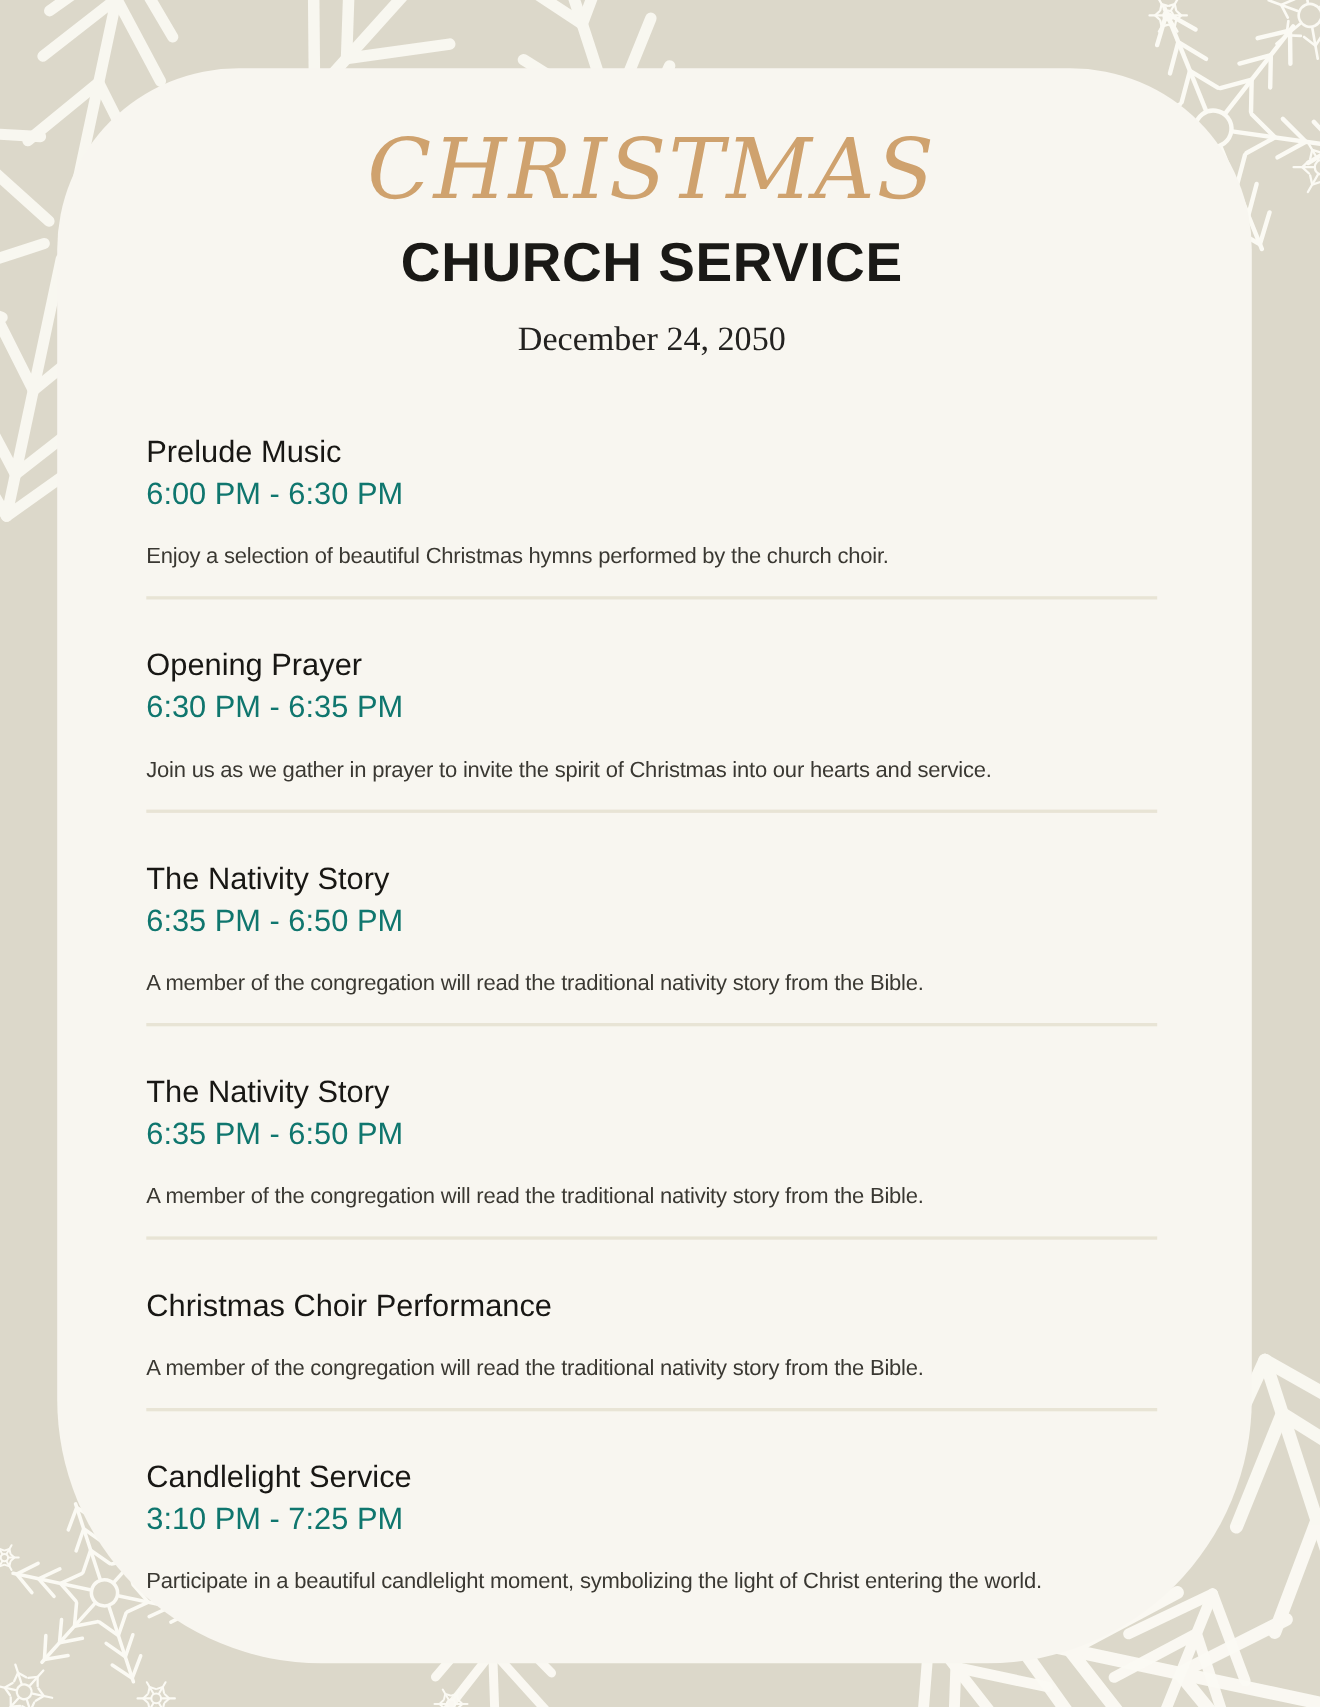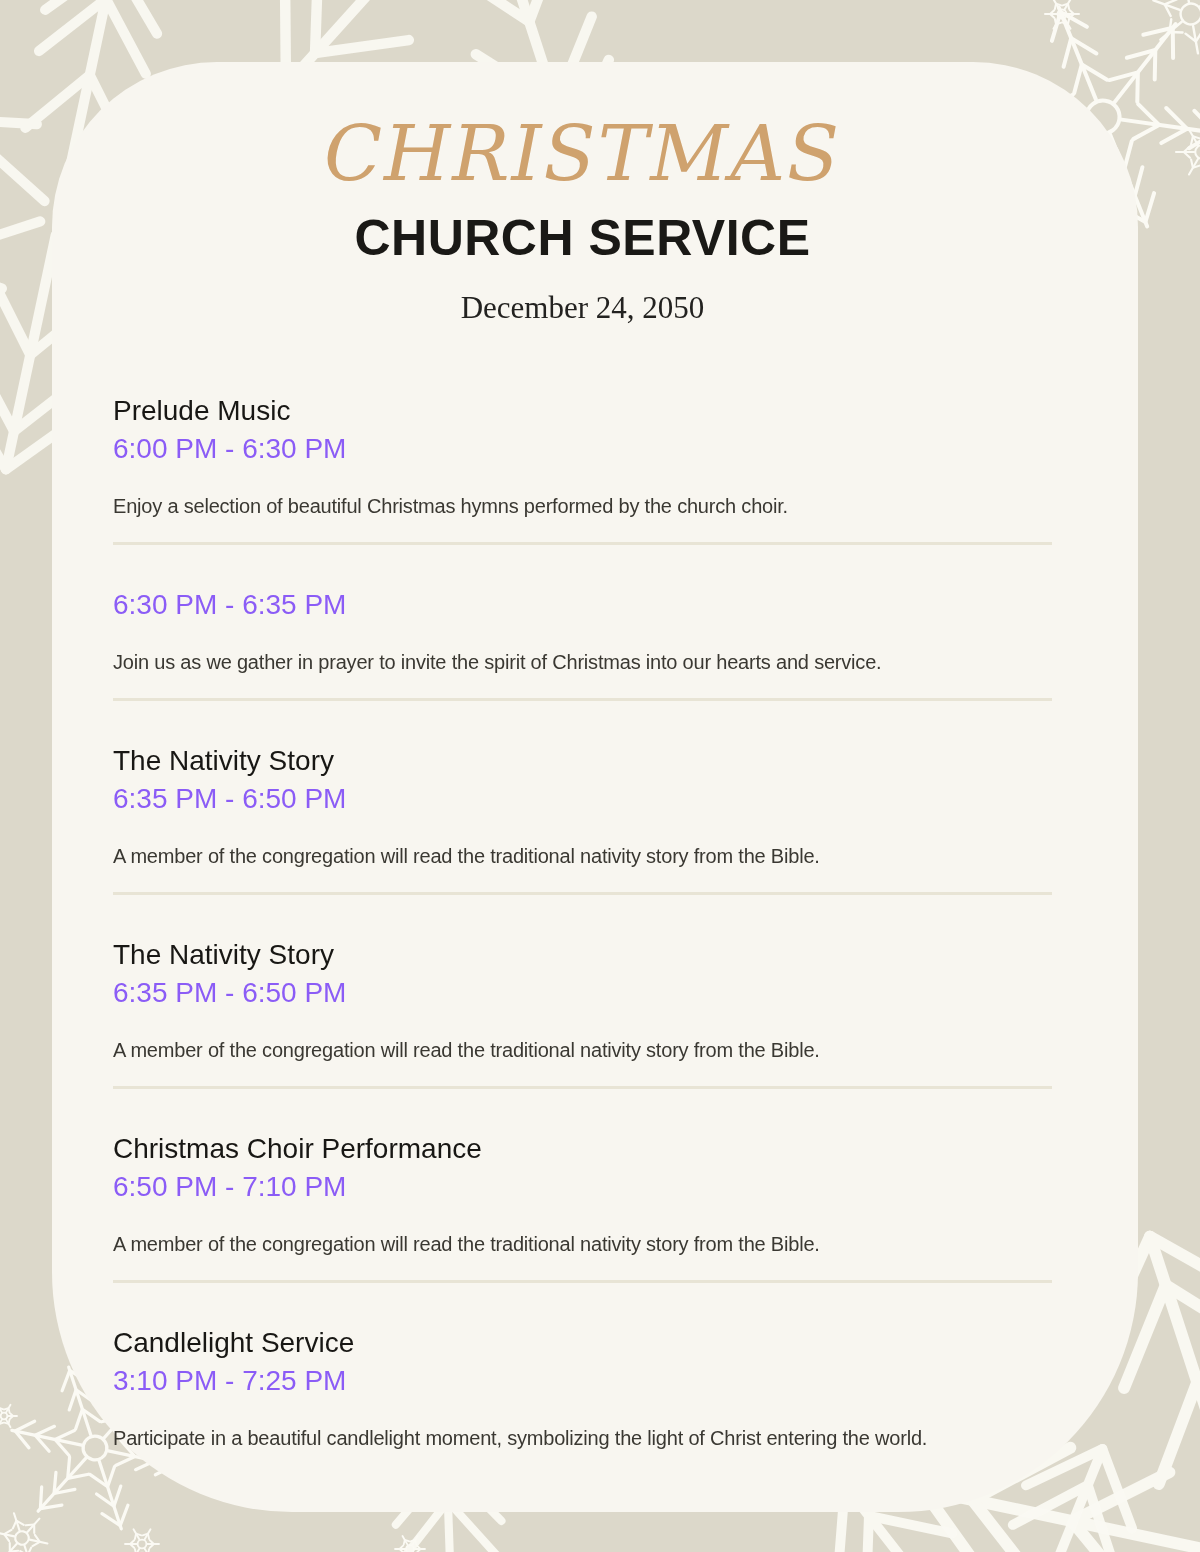--- a/index.html
+++ b/index.html
@@ -11,40 +11,40 @@
     width:1200px;height:1552px;position:relative;overflow:hidden;
     background:var(--bg);
     font-family:"Liberation Sans", sans-serif;
   }
   .decor-layer{position:absolute;left:0;top:0;z-index:0;}
   .card{
     position:absolute;left:52px;top:62px;width:1086px;height:1450px;
     background:var(--card);
     border-radius:165px 165px 240px 240px;
     z-index:1;box-sizing:border-box;
-    padding:46px 86px 0 61px;
+    padding:46px 86px 0 81px;
   }
   .header{text-align:center;margin-bottom:66px;}
   .title-script{
     font-family:"DejaVu Serif", serif;font-style:italic;font-weight:400;
     font-size:76px;line-height:92px;color:var(--accent);letter-spacing:2px;
   }
   .title-main{
     font-size:50px;line-height:56px;font-weight:700;color:var(--heading);
     letter-spacing:0.5px;margin-top:10px;
   }
   .date-line{
     font-size:31px;line-height:36px;color:#232220;margin-top:24px;font-family:Liberation Serif, serif;
   }
   .schedule{display:block;}
   .item-title{
     font-size:28px;line-height:38px;color:#181714;font-weight:400;margin-top:20px;
   }
   .item-time{
-    font-size:28px;line-height:38px;color:#8b5cf6;font-weight:400;
+    font-size:28px;line-height:38px;color:#0f766e;font-weight:400;
   }
   .item-desc{
     font-size:20px;line-height:31px;color:var(--text);margin-top:23px;
     letter-spacing:-0.2px;max-width:880px;
   }
   .divider{
     height:3px;background:var(--divider);border:none;
     margin:20px 0 41px 0;
   }
 </style>
@@ -127,20 +127,21 @@
   <div class="schedule">
 
     <div class="schedule-item">
       <div class="item-title">Prelude Music</div>
       <div class="item-time">6:00 PM - 6:30 PM</div>
       <div class="item-desc">Enjoy a selection of beautiful Christmas hymns performed by the church choir.</div>
     </div>
     <hr class="divider">
 
     <div class="schedule-item">
+      <div class="item-title">Opening Prayer</div>
       <div class="item-time">6:30 PM - 6:35 PM</div>
       <div class="item-desc">Join us as we gather in prayer to invite the spirit of Christmas into our hearts and service.</div>
     </div>
     <hr class="divider">
 
     <div class="schedule-item">
       <div class="item-title">The Nativity Story</div>
       <div class="item-time">6:35 PM - 6:50 PM</div>
       <div class="item-desc">A member of the congregation will read the traditional nativity story from the Bible.</div>
     </div>
@@ -148,21 +149,20 @@
 
     <div class="schedule-item">
       <div class="item-title">The Nativity Story</div>
       <div class="item-time">6:35 PM - 6:50 PM</div>
       <div class="item-desc">A member of the congregation will read the traditional nativity story from the Bible.</div>
     </div>
     <hr class="divider">
 
     <div class="schedule-item">
       <div class="item-title">Christmas Choir Performance</div>
-      <div class="item-time">6:50 PM - 7:10 PM</div>
       <div class="item-desc">A member of the congregation will read the traditional nativity story from the Bible.</div>
     </div>
     <hr class="divider">
 
     <div class="schedule-item">
       <div class="item-title">Candlelight Service</div>
       <div class="item-time">3:10 PM - 7:25 PM</div>
       <div class="item-desc">Participate in a beautiful candlelight moment, symbolizing the light of Christ entering the world.</div>
     </div>
 

